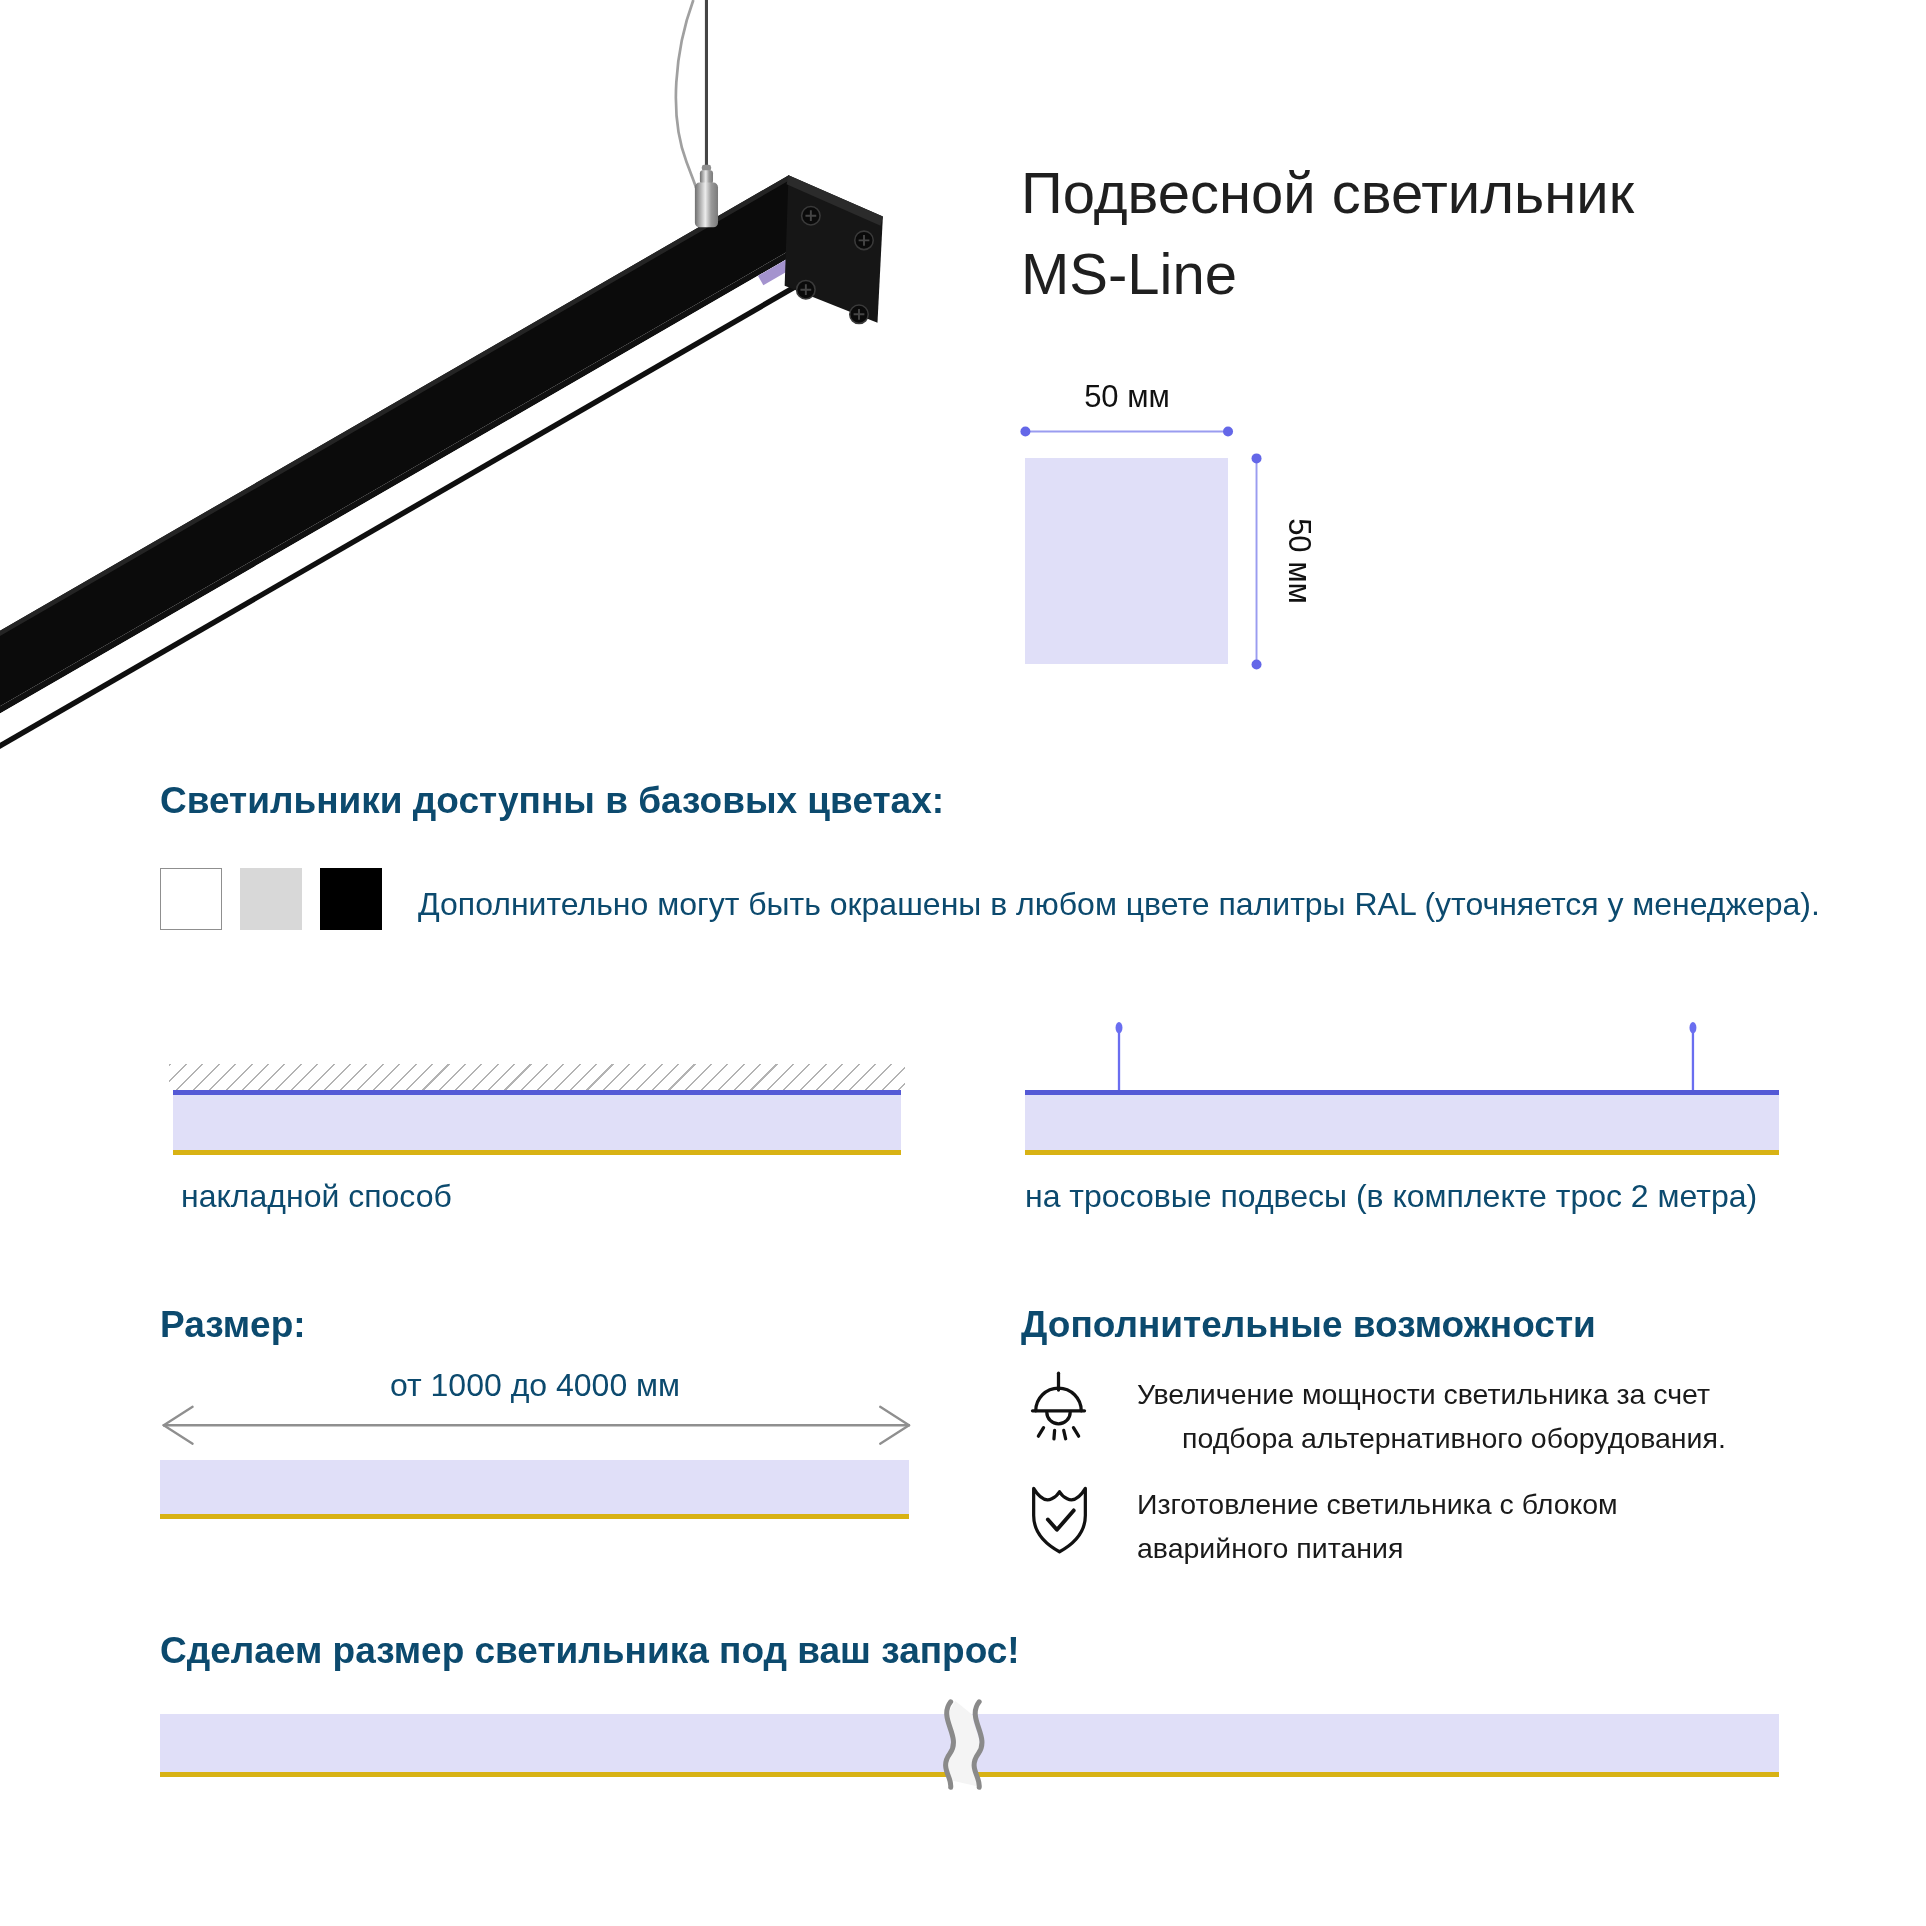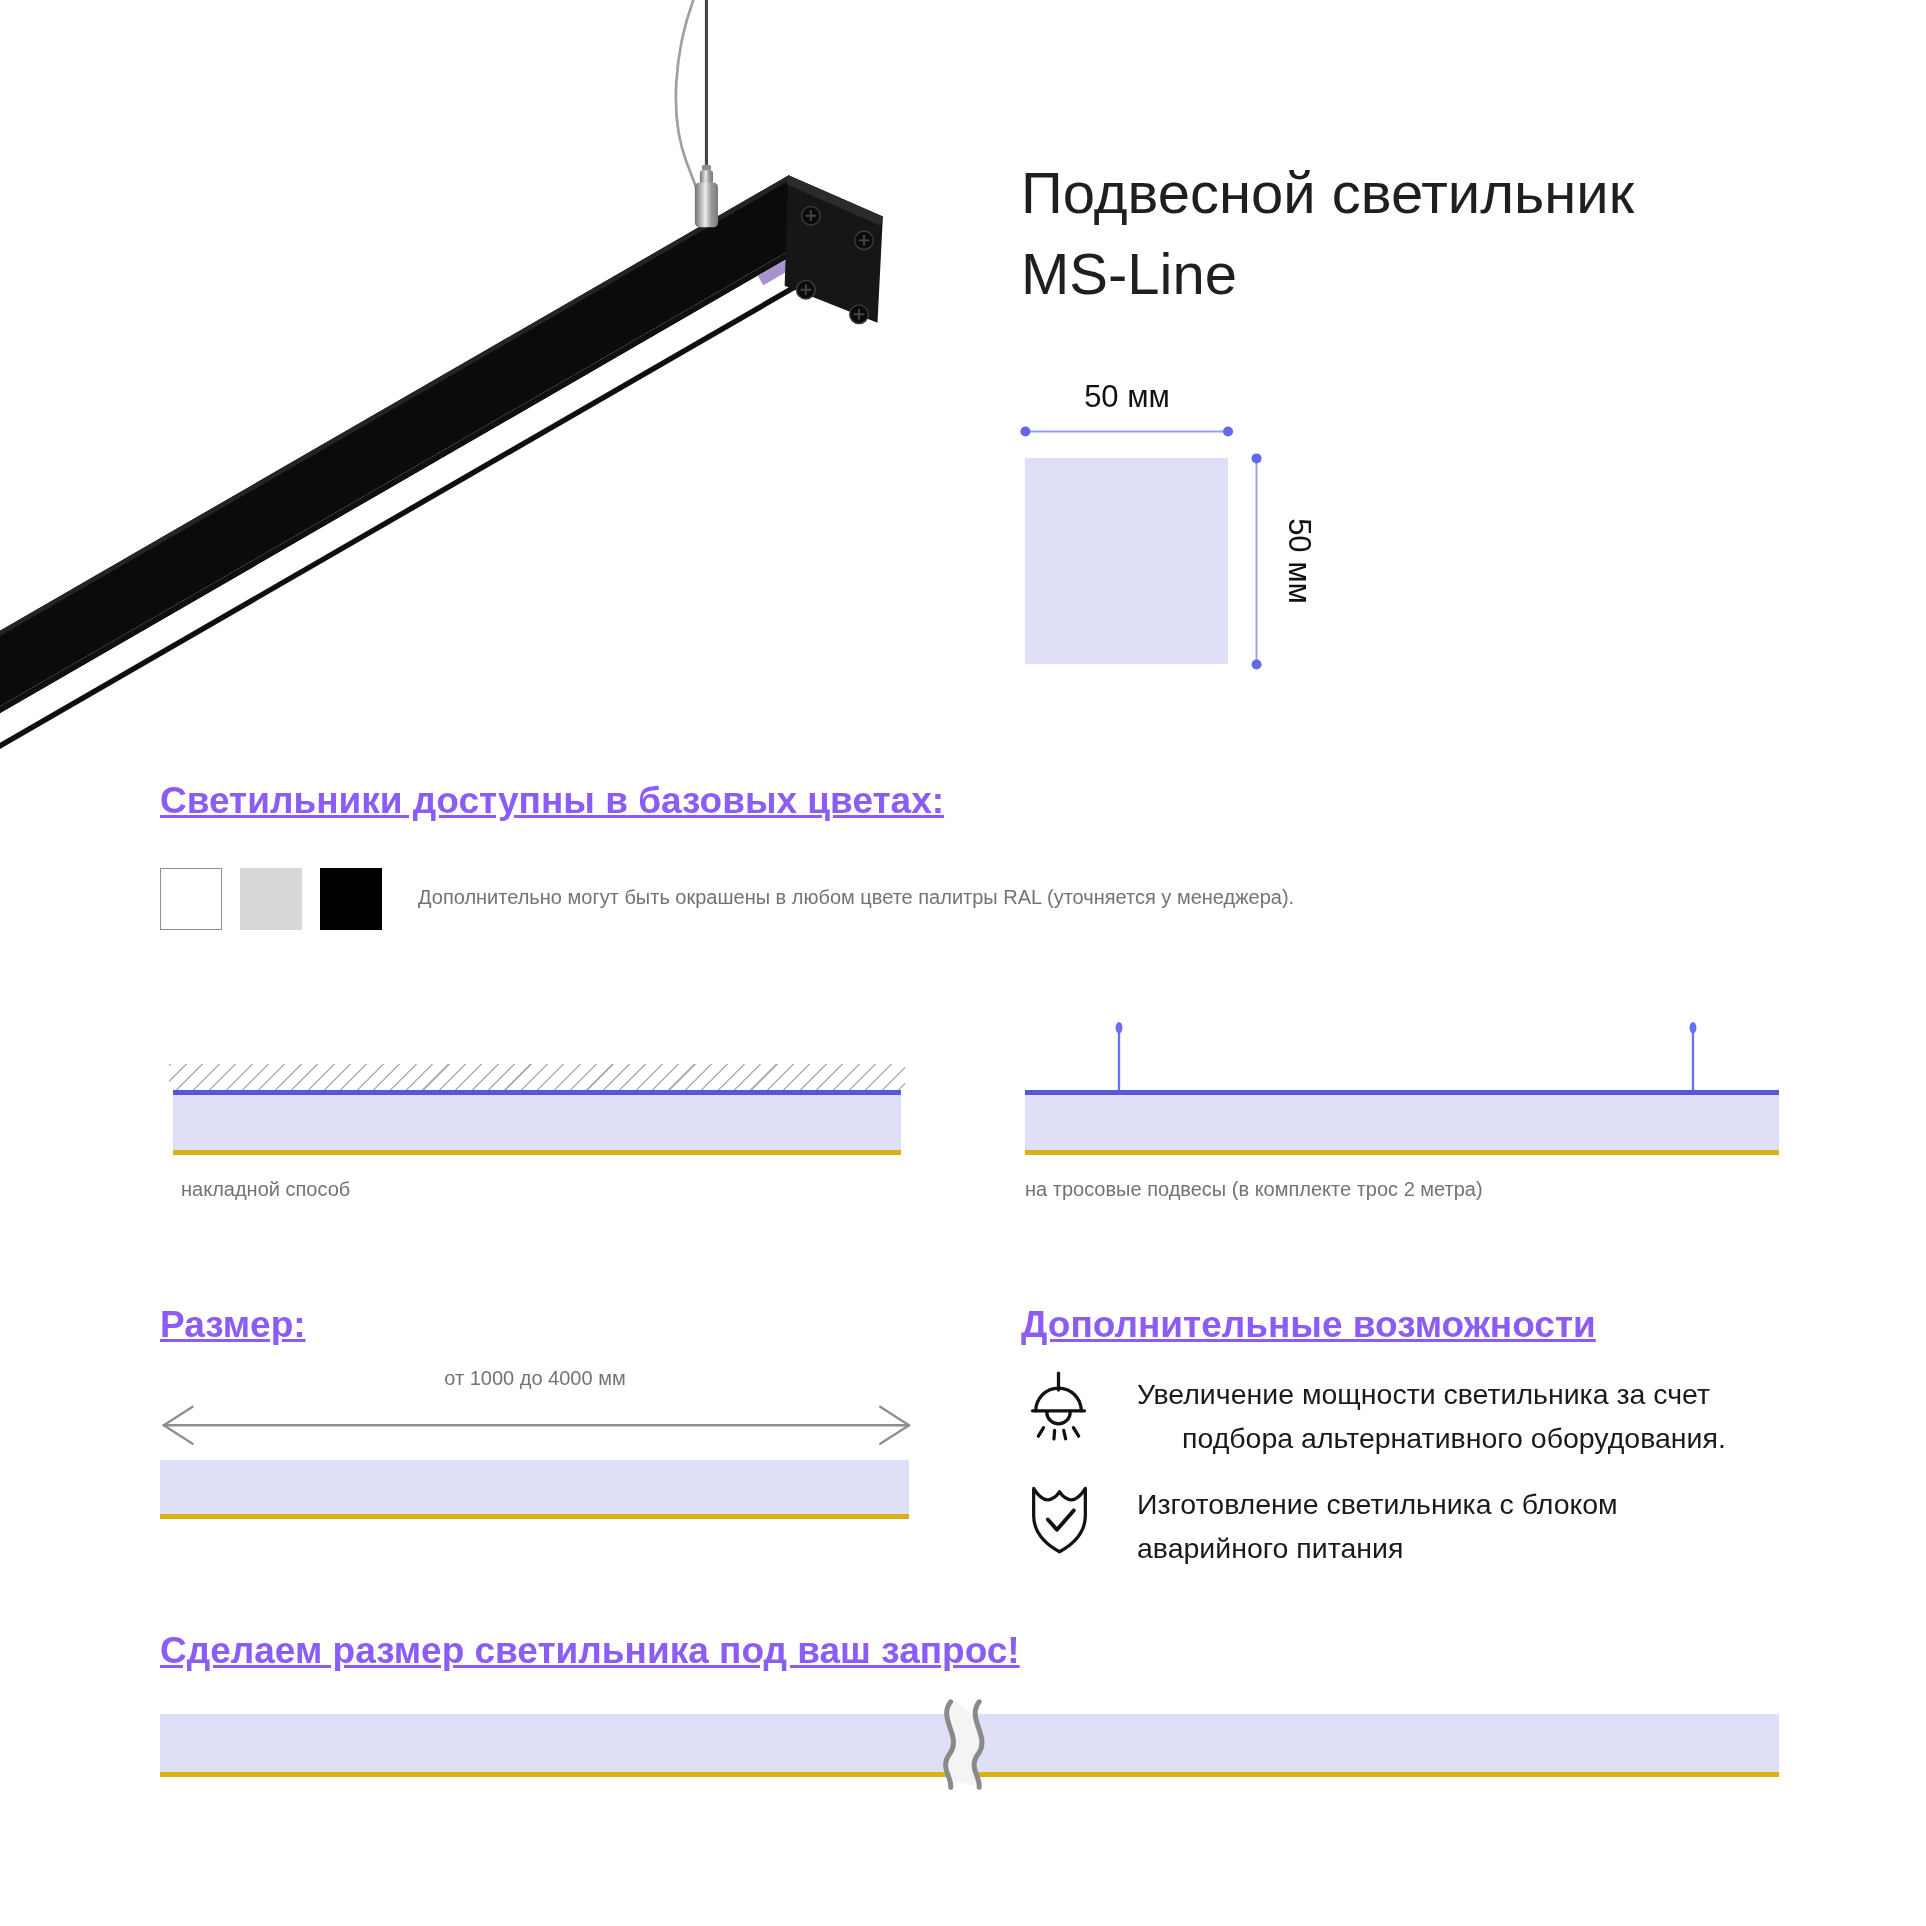--- a/index.html
+++ b/index.html
@@ -1,21 +1,21 @@
 <!DOCTYPE html>
 <html style="font-size:6.2px"><head>
 <meta charset="utf-8">
 <style>
   html,body{margin:0;padding:0;background:#fff;}
   .page{position:relative;width:1926px;height:1926px;background:#ffffff;overflow:hidden;
         font-family:"Liberation Sans","DejaVu Sans",sans-serif;}
   .t{position:absolute;white-space:nowrap;color:#1a1a1a;}
   .title{font-size:58px;font-weight:400;color:#1f1f1f;}
-  .h{font-size:37px;font-weight:700;color:#8b5cf6;text-decoration:underline;}
-  .gray{font-size:20px;color:#737373;font-weight:400;}
+  .h{font-size:37px;font-weight:700;color:#0c4a6e;}
+  .gray{font-size:32px;color:#0c4a6e;font-weight:400;}
   .body-txt{font-size:28.5px;color:#1a1a1a;font-weight:400;}
   .dim-label{font-size:31px;color:#111;}
   .center{transform:translateX(-50%);}
   .vlabel{transform:translate(-50%,-50%) rotate(90deg);}
   .bar{position:absolute;background:#e0dff8;box-sizing:border-box;}
   .bar.mount{border-top:5.4px solid #5459d6;border-bottom:5.4px solid #d8b214;}
   .bar.flat{border-bottom:5.4px solid #d8b214;}
   .hatch{position:absolute;background:repeating-linear-gradient(135deg,#b3b3b3 0 1.5px,transparent 1.5px 11.6px);}
   .swatch{position:absolute;width:62px;height:62px;box-sizing:border-box;}
   .swatch.w{border:1.2px solid #8f8f8f;}

